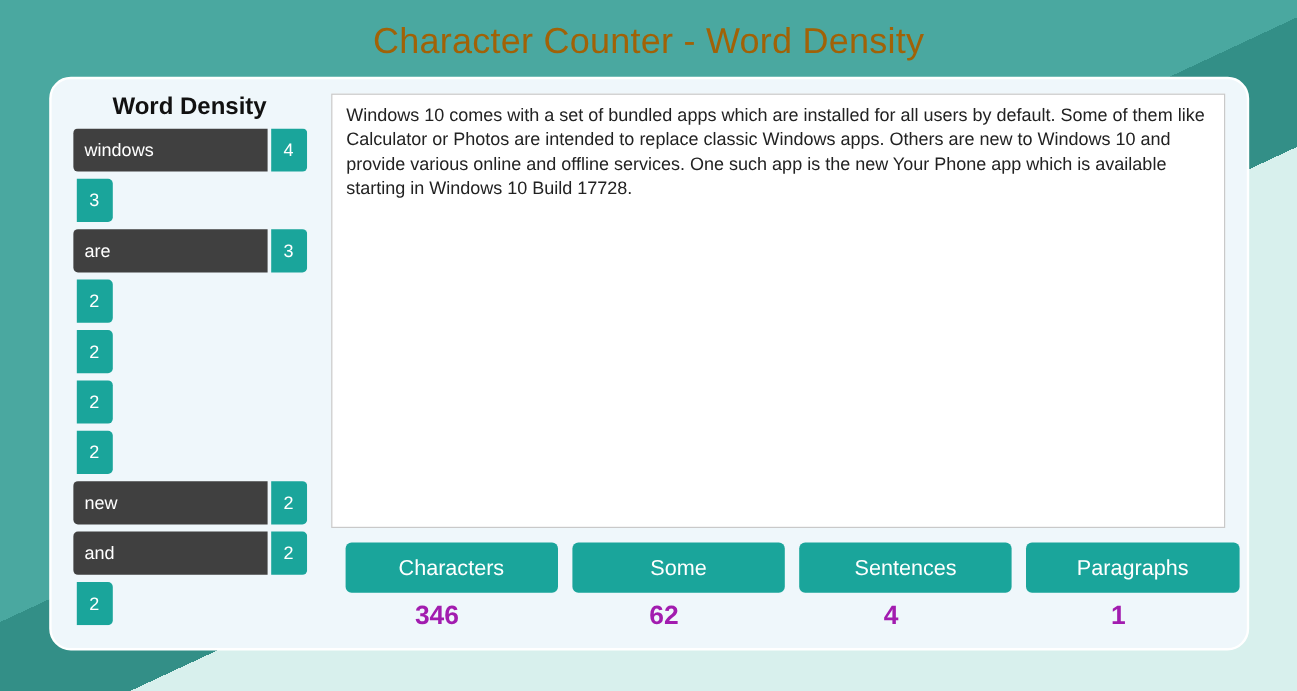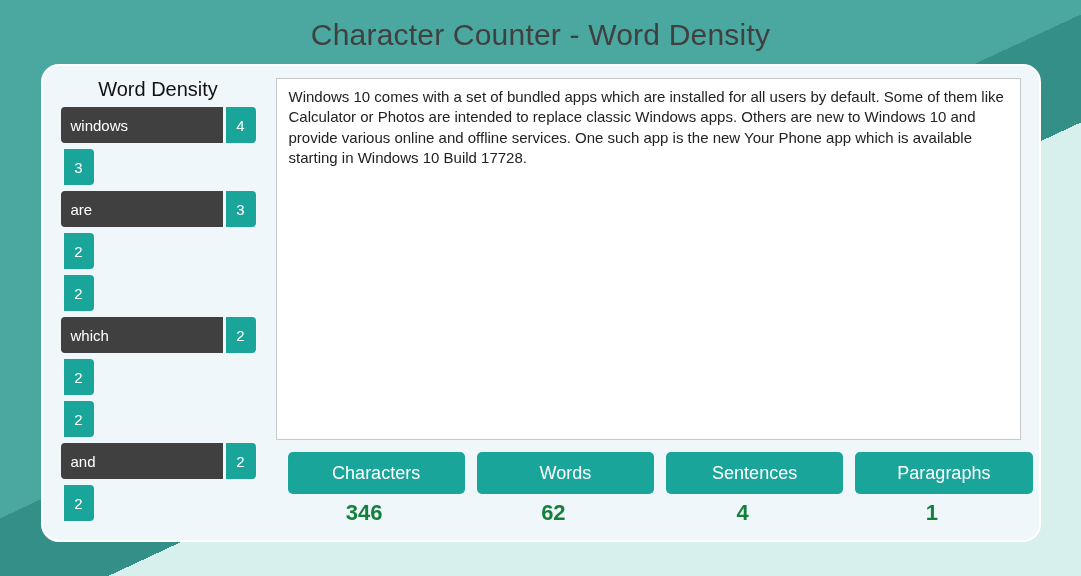--- a/index.html
+++ b/index.html
@@ -9,21 +9,21 @@
     display: flex;
     flex-direction: column;
     align-items: center;
   }
   .header {
     width: 100%;
     text-align: center;
     padding: 18px 0 12px 0;
   }
   .header h1 {
-    color: #404040;
+    color: #a16207;
     font-weight: 400;
     font-size: 30px;
     letter-spacing: 0.2px;
   }
   .panel {
     width: 1000px;
     height: 478px;
     background: #eff7fb;
     border: 2px solid #ffffff;
     border-radius: 18px;
@@ -36,21 +36,21 @@
     width: 195px;
     flex-shrink: 0;
     display: flex;
     flex-direction: column;
   }
   .sidebar-title {
     text-align: center;
     font-size: 20px;
     color: #111;
     margin-bottom: 6px;
-    font-weight: 400;
+    font-weight: 700;
   }
   .density-list {
     display: flex;
     flex-direction: column;
     gap: 6px;
     overflow: hidden;
   }
   .density-row {
     display: flex;
     width: 100%;
@@ -115,21 +115,21 @@
     align-items: center;
     justify-content: center;
     border-radius: 5px;
     font-size: 18px;
     font-weight: 400;
     margin-left: 24px;
   }
   .stat-value {
     font-size: 22px;
     font-weight: 600;
-    color: #15803d;
+    color: #a21caf;
   }
 </style>
 </head>
 <body>
 
 <div class="header">
   <h1>Character Counter - Word Density</h1>
 </div>
 
 <div class="panel">
@@ -148,27 +148,27 @@
           <div class="density-word">are</div>
           <div class="density-count">3</div>
         </div>
         <div class="density-row">
           <div class="density-count">2</div>
         </div>
         <div class="density-row">
           <div class="density-count">2</div>
         </div>
         <div class="density-row">
-          <div class="density-word">which</div>
-          <div class="density-count">2</div>
-        </div>
-        <div class="density-row">
-          <div class="density-count">2</div>
-        </div>
-        <div class="density-row">
+          <div class="density-count">2</div>
+        </div>
+        <div class="density-row">
+          <div class="density-count">2</div>
+        </div>
+        <div class="density-row">
+          <div class="density-word">new</div>
           <div class="density-count">2</div>
         </div>
         <div class="density-row">
           <div class="density-word">and</div>
           <div class="density-count">2</div>
         </div>
         <div class="density-row">
           <div class="density-count">2</div>
         </div>
       </div>
@@ -176,21 +176,21 @@
 
   <div class="main">
     <textarea class="text-area" style="">Windows 10 comes with a set of bundled apps which are installed for all users by default. Some of them like Calculator or Photos are intended to replace classic Windows apps. Others are new to Windows 10 and provide various online and offline services. One such app is the new Your Phone app which is available starting in Windows 10 Build 17728.</textarea>
 
     <div class="stats-row">
       <div class="stat">
         <div class="stat-label">Characters</div>
         <div class="stat-value">346</div>
       </div>
       <div class="stat">
-        <div class="stat-label">Words</div>
+        <div class="stat-label">Some</div>
         <div class="stat-value">62</div>
       </div>
       <div class="stat">
         <div class="stat-label">Sentences</div>
         <div class="stat-value">4</div>
       </div>
       <div class="stat">
         <div class="stat-label">Paragraphs</div>
         <div class="stat-value">1</div>
       </div>

